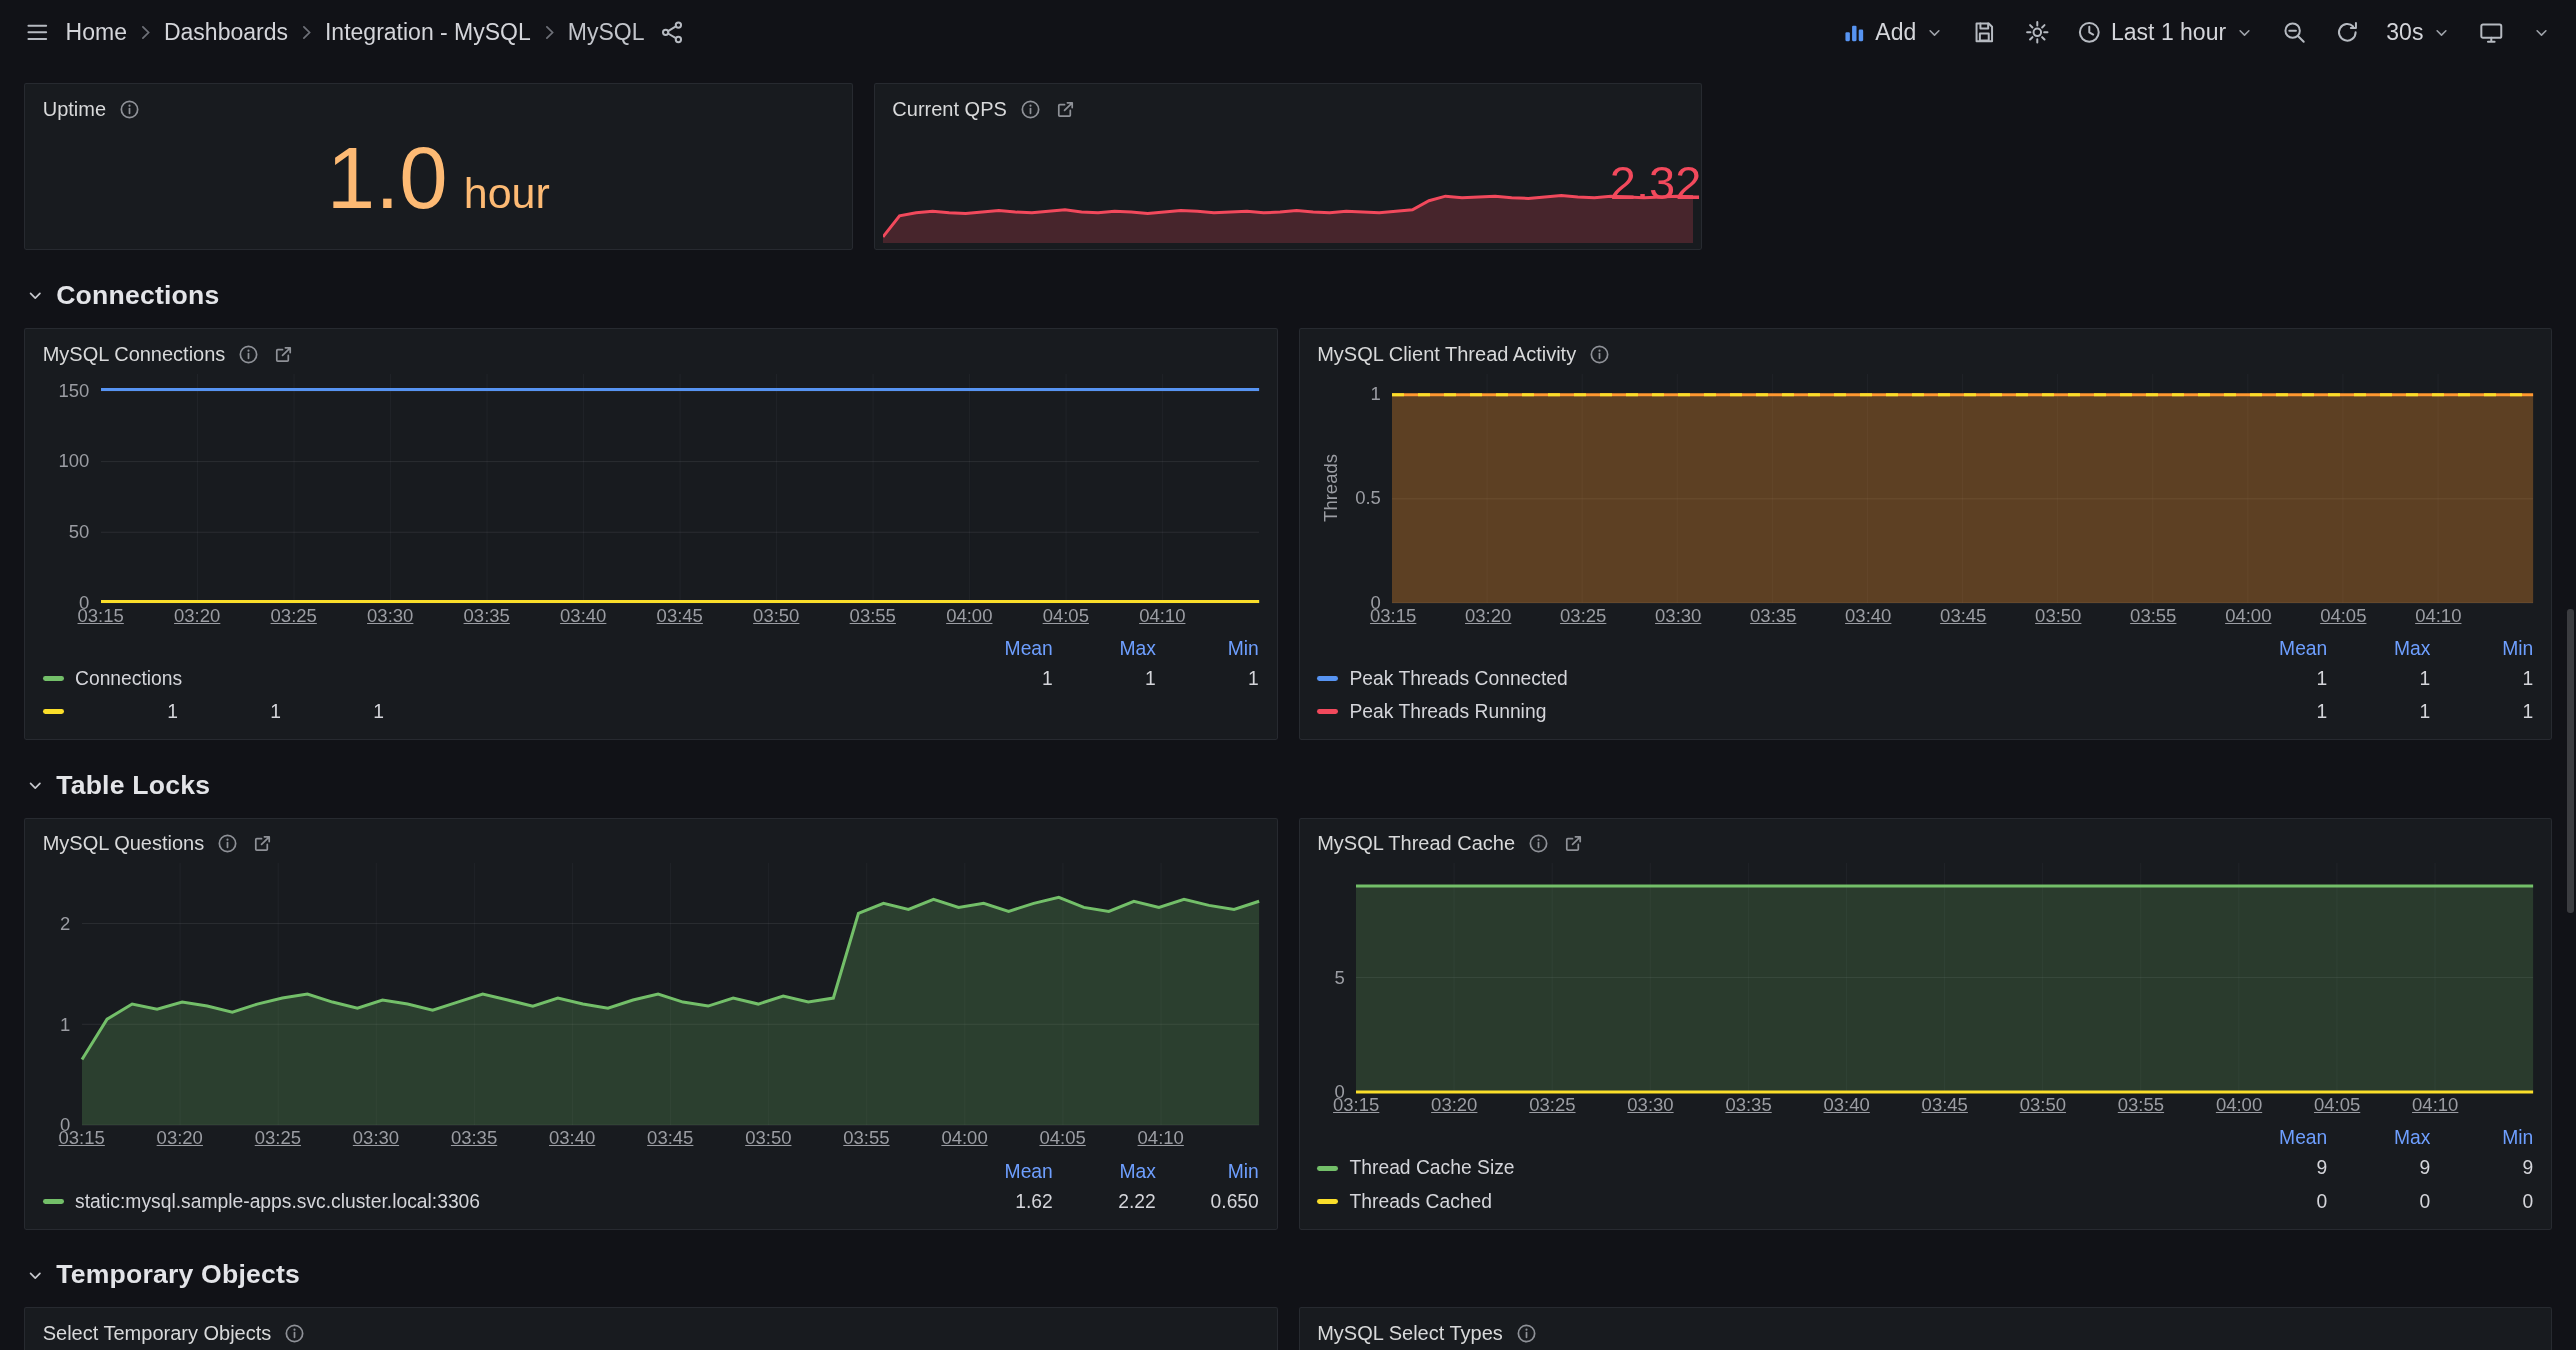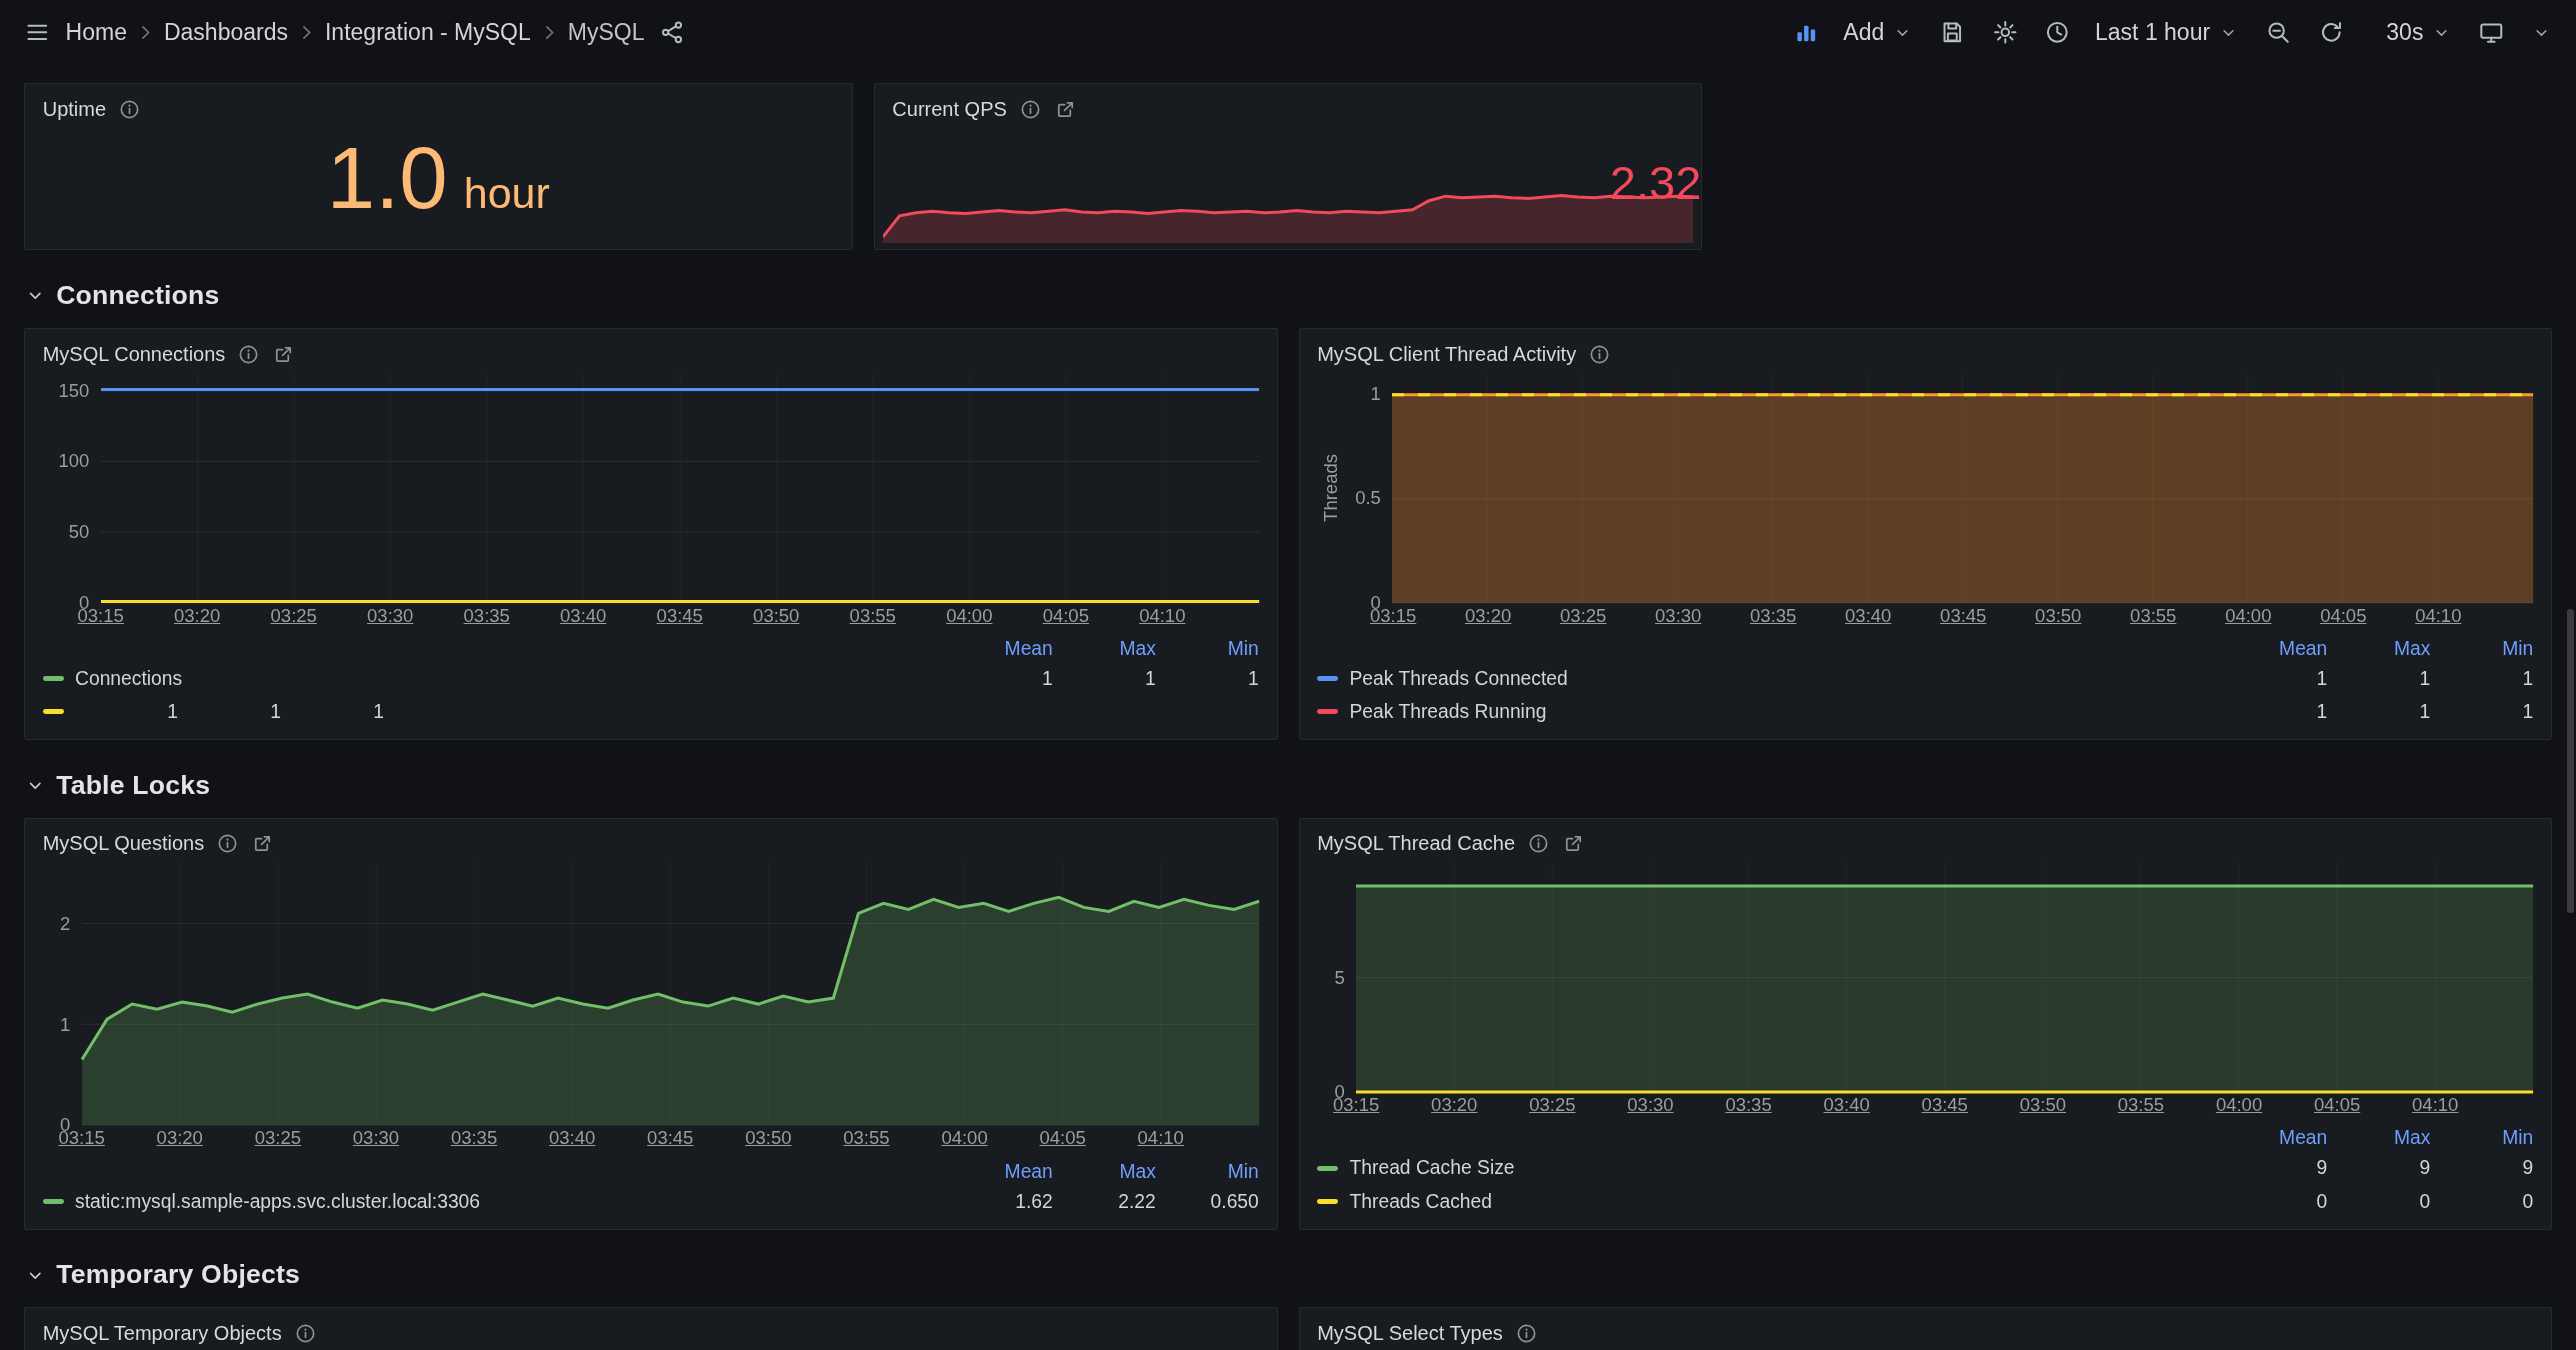--- a/index.html
+++ b/index.html
@@ -20,21 +20,21 @@
   .icon-btn { background:none; border:none; color:#b6bac1; display:flex; align-items:center; gap:8px;
               font-family:inherit; font-size:23px; }
   .icon-btn svg { width:26.6px; height:26.6px; }
   .crumbs { display:flex; align-items:center; gap:8px; }
   .bc-item { font-size:23px; color:#d4d5da; text-decoration:none; }
   .bc-item.current { color:#c2c4ca; }
   .bc-sep { width:21px; height:21px; color:#6e7078; stroke:currentColor; fill:none; stroke-width:2; }
   .add-btn { color:#d4d5da; }
   .add-btn .add-glyph { color:#5794f2; }
   .caret { width:21px !important; height:21px !important; color:#9fa3aa; }
-  .nav-label { font-size:23px; color:#d4d5da;margin-left:16px; }
+  .nav-label { font-size:23px; color:#d4d5da; }
 
   
   .content { padding:19.3px 24px 0; display:flex; flex-direction:column; }
   .row { display:grid; gap:21px; }
   .stat-row { grid-template-columns:1fr 1fr 1fr; height:167px; }
   .two-col { grid-template-columns:1fr 1fr; height:412px; }
   .partial-row { grid-template-columns:1fr 1fr; height:121px; }
   .section-header { display:flex; align-items:center; gap:9.7px; height:52px; margin:19.3px 0 6.4px; }
   .section-header svg { width:22.5px; height:22.5px; color:#c7c9ce; }
   .section-title { font-size:26.6px; font-weight:700; color:#e3e4e8; letter-spacing:0.2px; }
@@ -583,21 +583,21 @@
   <div class="section-header">
     <svg viewBox="0 0 24 24">
         <path class="ic" d="M7 10l5 5 5-5"></path>
       </svg>
     <span class="section-title">Temporary Objects</span>
   </div>
 
   <div class="row partial-row">
     <section class="panel">
       <div class="panel-header">
-        <span class="panel-title">MySQL Temporary Objects</span>
+        <span class="panel-title">Select Temporary Objects</span>
         <svg viewBox="0 0 24 24" class="p-icon">
           <circle class="ic" cx="12" cy="12" r="8.5"></circle>
             <path class="ic" d="M12 11v5"></path>
             <circle cx="12" cy="8" r="1.1" fill="currentColor"></circle>
         </svg>
       </div>
     </section>
     <section class="panel">
       <div class="panel-header">
         <span class="panel-title">MySQL Select Types</span>

